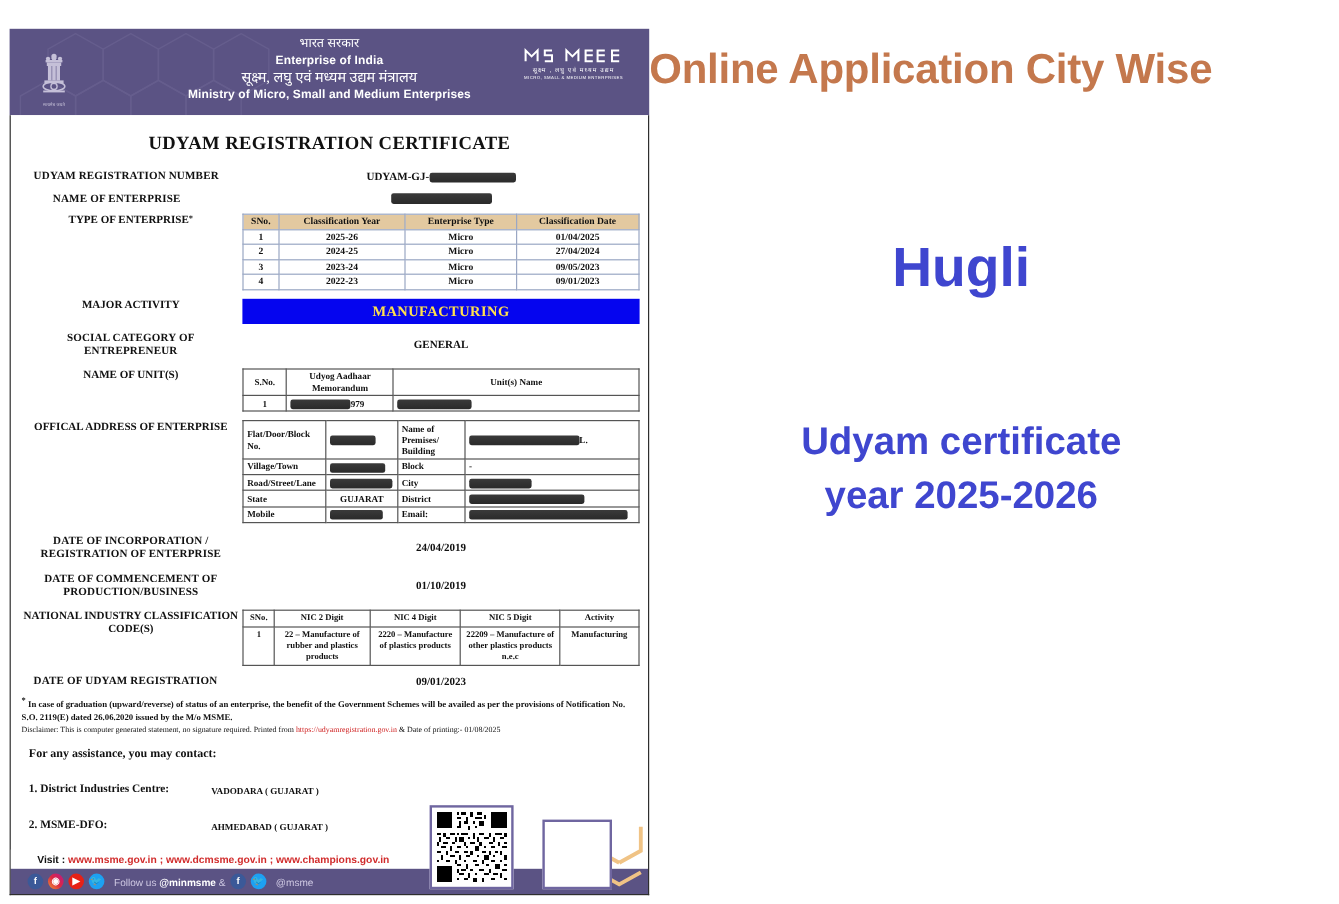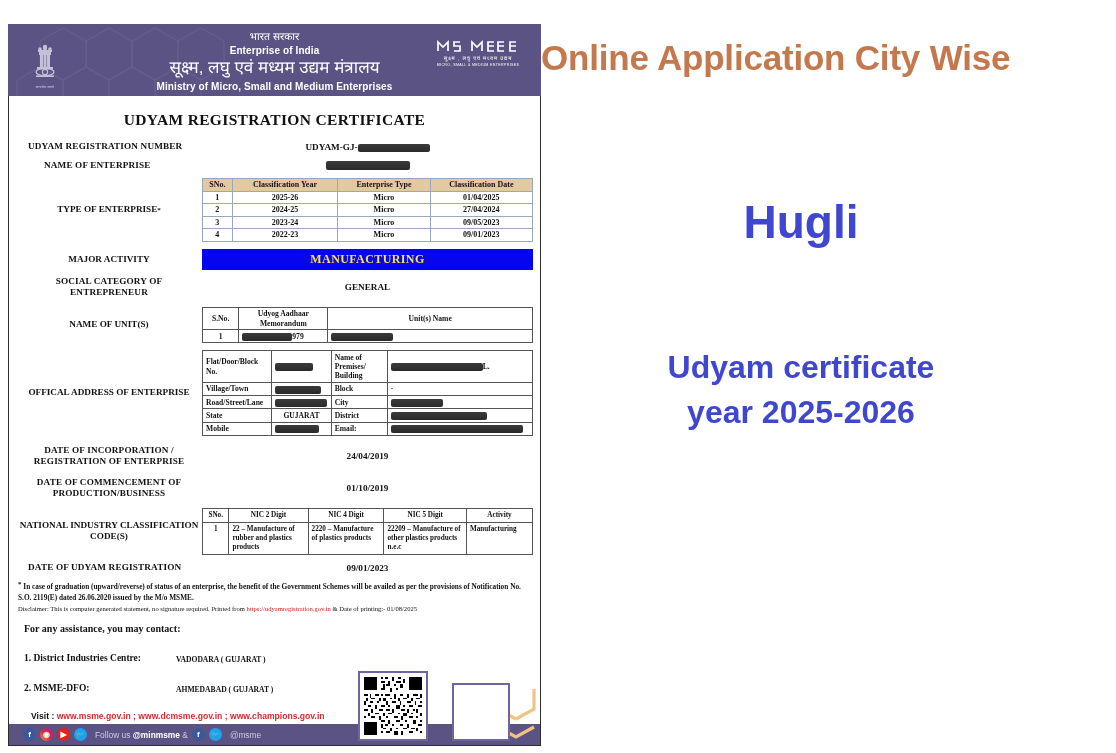--- a/index.html
+++ b/index.html
@@ -43,21 +43,21 @@
     font-family:"Liberation Sans", sans-serif; margin-top:1px;
   }
   .hdr-center {
     position:absolute; left:0; right:0; top:6px;
     text-align:center; color:#ffffff;
     font-family:"Liberation Sans", sans-serif;
   }
   .hdr-center div { line-height:1.33; }
   .hdr-hi1 { font-size:10.5px; font-weight:400; }
   .hdr-en1 { font-size:10px; font-weight:700; letter-spacing:.1px; }
-  .hdr-hi2 { font-size:17px; font-weight:400; }
+  .hdr-hi2 { font-size:12px; font-weight:400;font-family:Liberation Serif, serif; }
   .hdr-en2 { font-size:10px; font-weight:700; letter-spacing:.1px; }
 
   .msme-logo {
     position:absolute; right:19px; top:14px;
     width:88px; text-align:center;
   }
   .msme-logo .wordmark { display:block; }
   .msme-logo .hin {
     font-size:5.2px; color:#ffffff; letter-spacing:.9px;
     font-family:"Liberation Sans", sans-serif; margin-top:1px;
@@ -135,36 +135,36 @@
     border:1px solid #555; padding:1.5px 3px;
     font-weight:700; text-align:left; line-height:1.2;
   }
 
   table.nic { border-collapse:collapse; font-size:7.2px; color:#111; }
   table.nic th, table.nic td {
     border:1px solid #555; padding:2px 3px; line-height:1.25;
     font-weight:700;
   }
   table.nic th { text-align:center; }
-  table.nic td { text-align:left; vertical-align:top; }
+  table.nic td { text-align:center; vertical-align:top; }
   table.nic td.c { text-align:center; }
 
   
   .banner {
     background:#0505ef; color:#ffe14d;
     font-size:12px; font-weight:700;
     text-align:center; letter-spacing:.4px;
     padding:3px 0;
   }
 
   .blockrow { display:flex; margin-bottom:3px; }
   .blockrow .lbl {
     width:186px; flex:0 0 186px; text-align:center;
     font-size:9.2px; font-weight:700; color:#111; line-height:1.25;
-    display:flex; align-items:center; justify-content:center;
+    display:flex; justify-content:center;
   }
   .blockrow .tblwrap { flex:1; }
 
   .footnote {
     font-size:7.3px; font-weight:700; color:#111;
     line-height:1.35; margin-top:7px; padding:0 2px;
   }
   .disclaimer {
     font-size:6.6px; color:#111; line-height:1.3;
     margin-top:3px; padding:0 2px;

